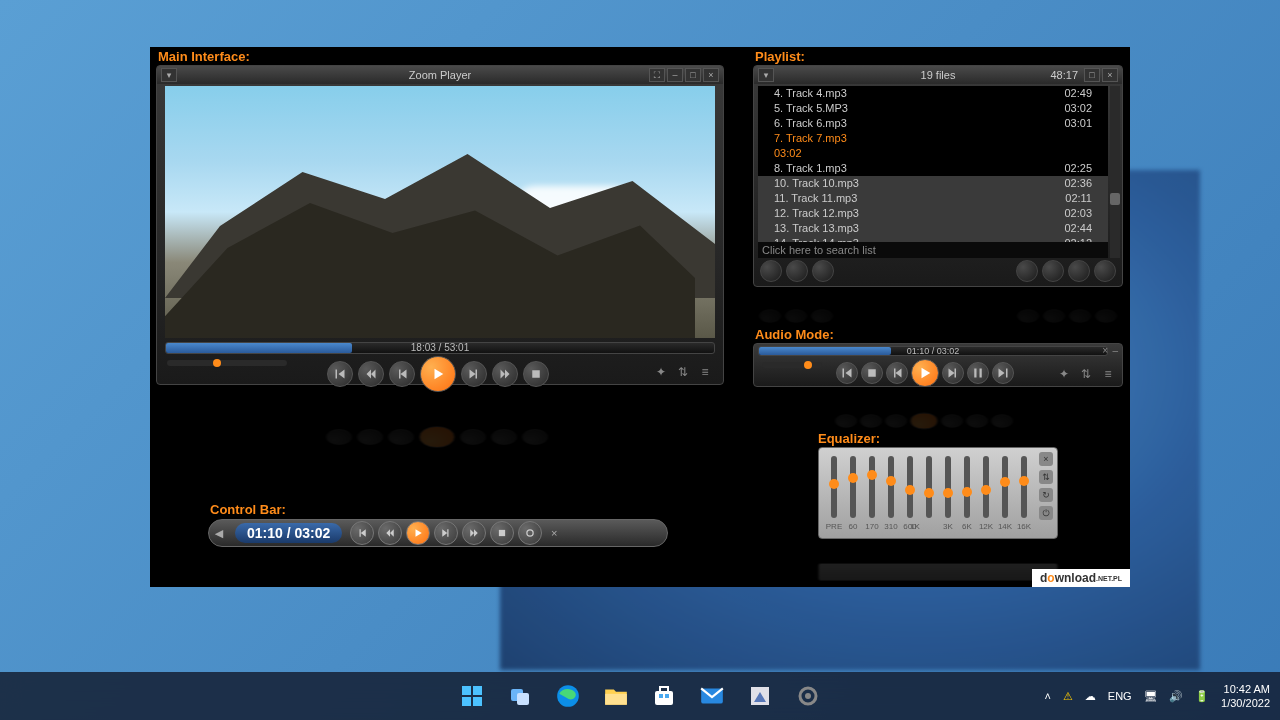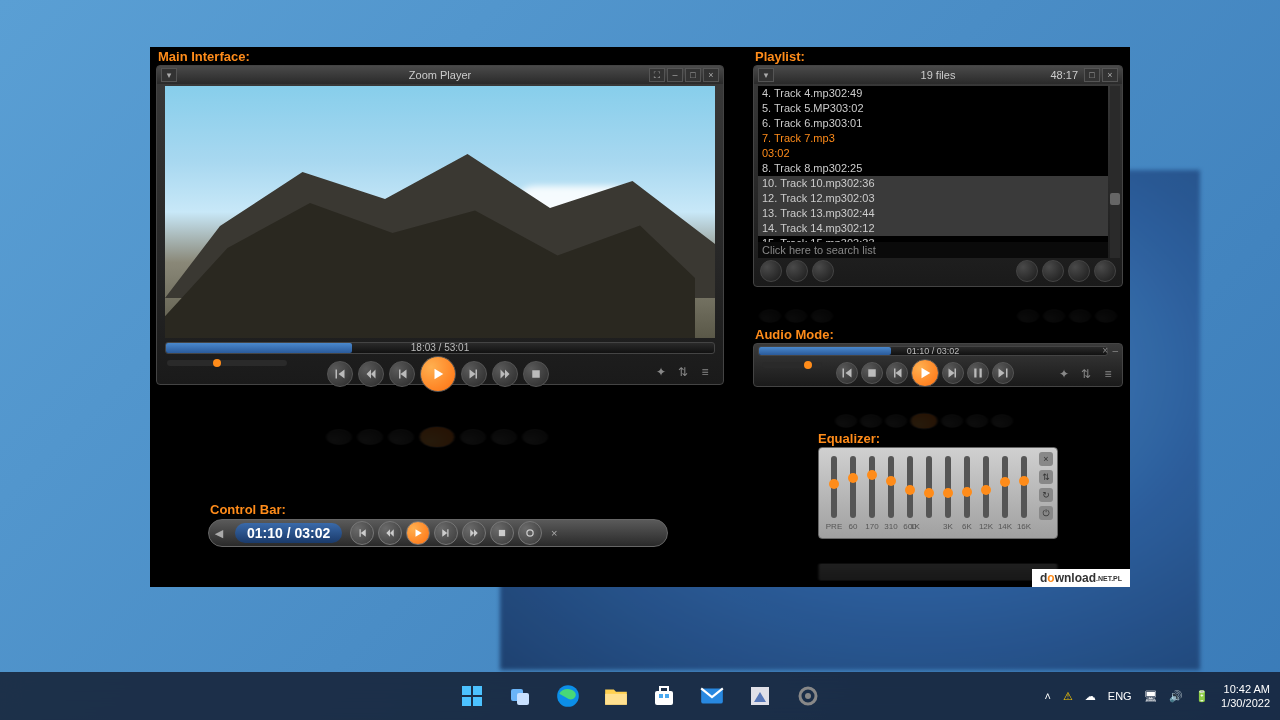--- a/index.html
+++ b/index.html
@@ -32,21 +32,21 @@
 .ctrl-btn.big { width: 36px; height: 36px; }
 .ctrl-btn.play { background: radial-gradient(circle at 30% 30%, #ffb050, #ff7010); }
 .ctrl-btn svg { width: 12px; height: 12px; fill: #bbb; }
 .ctrl-btn.play svg { fill: #fff; width: 14px; height: 14px; }
 .right-icons { position: absolute; right: 10px; display: flex; gap: 6px; }
 .small-icon { width: 16px; height: 16px; display: flex; align-items: center; justify-content: center; color: #888; cursor: pointer; font-size: 12px; }
 
 .reflection { position: absolute; transform: scaleY(-0.6); opacity: 0.15; filter: blur(1px); pointer-events: none; }
 
 .playlist-body { position: absolute; left: 4px; top: 20px; right: 14px; bottom: 30px; background: #000; overflow: hidden; font-size: 11px; }
-.pl-row { display: flex; padding: 0 4px; color: #ccc; line-height: 15px; }
+.pl-row { display: flex; justify-content: space-between; padding: 0 16px; color: #ccc; line-height: 15px; }
 .pl-row.active { color: #ff8c1a; flex-direction: column; }
 .pl-row.sel { background: #3a3a3a; }
 .pl-search { position: absolute; left: 4px; right: 14px; bottom: 28px; color: #888; font-size: 11px; padding: 2px 4px; background: #0a0a0a; }
 .pl-scroll { position: absolute; right: 2px; top: 20px; width: 10px; bottom: 28px; background: #2a2a2a; }
 .pl-thumb { position: absolute; width: 100%; background: #666; border-radius: 2px; }
 .pl-controls { position: absolute; left: 6px; right: 6px; bottom: 4px; height: 22px; display: flex; align-items: center; gap: 4px; }
 .pl-btn { width: 22px; height: 22px; border-radius: 50%; background: radial-gradient(circle at 30% 30%, #4a4a4a, #1a1a1a); border: 1px solid #444; cursor: pointer; }
 
 .control-bar { position: absolute; height: 28px; background: linear-gradient(180deg, #5a5a5a 0%, #2a2a2a 100%); border-radius: 14px; display: flex; align-items: center; border: 1px solid #666; }
 .cb-arrow { width: 20px; text-align: center; color: #aaa; font-size: 11px; cursor: pointer; }
@@ -230,26 +230,30 @@
         </div>
         <div class="pl-row">
           <span>6. Track 6.mp3</span>
           <span>03:01</span>
         </div>
         <div class="pl-row active">
           <span>7. Track 7.mp3</span>
           <span>03:02</span>
         </div>
         <div class="pl-row">
-          <span>8. Track 8.mp3</span>
+          <span>8. Track 1.mp3</span>
           <span>02:25</span>
         </div>
         <div class="pl-row sel">
           <span>10. Track 10.mp3</span>
           <span>02:36</span>
+        </div>
+        <div class="pl-row sel">
+          <span>11. Track 11.mp3</span>
+          <span>02:11</span>
         </div>
         <div class="pl-row sel">
           <span>12. Track 12.mp3</span>
           <span>02:03</span>
         </div>
         <div class="pl-row sel">
           <span>13. Track 13.mp3</span>
           <span>02:44</span>
         </div>
         <div class="pl-row sel">

